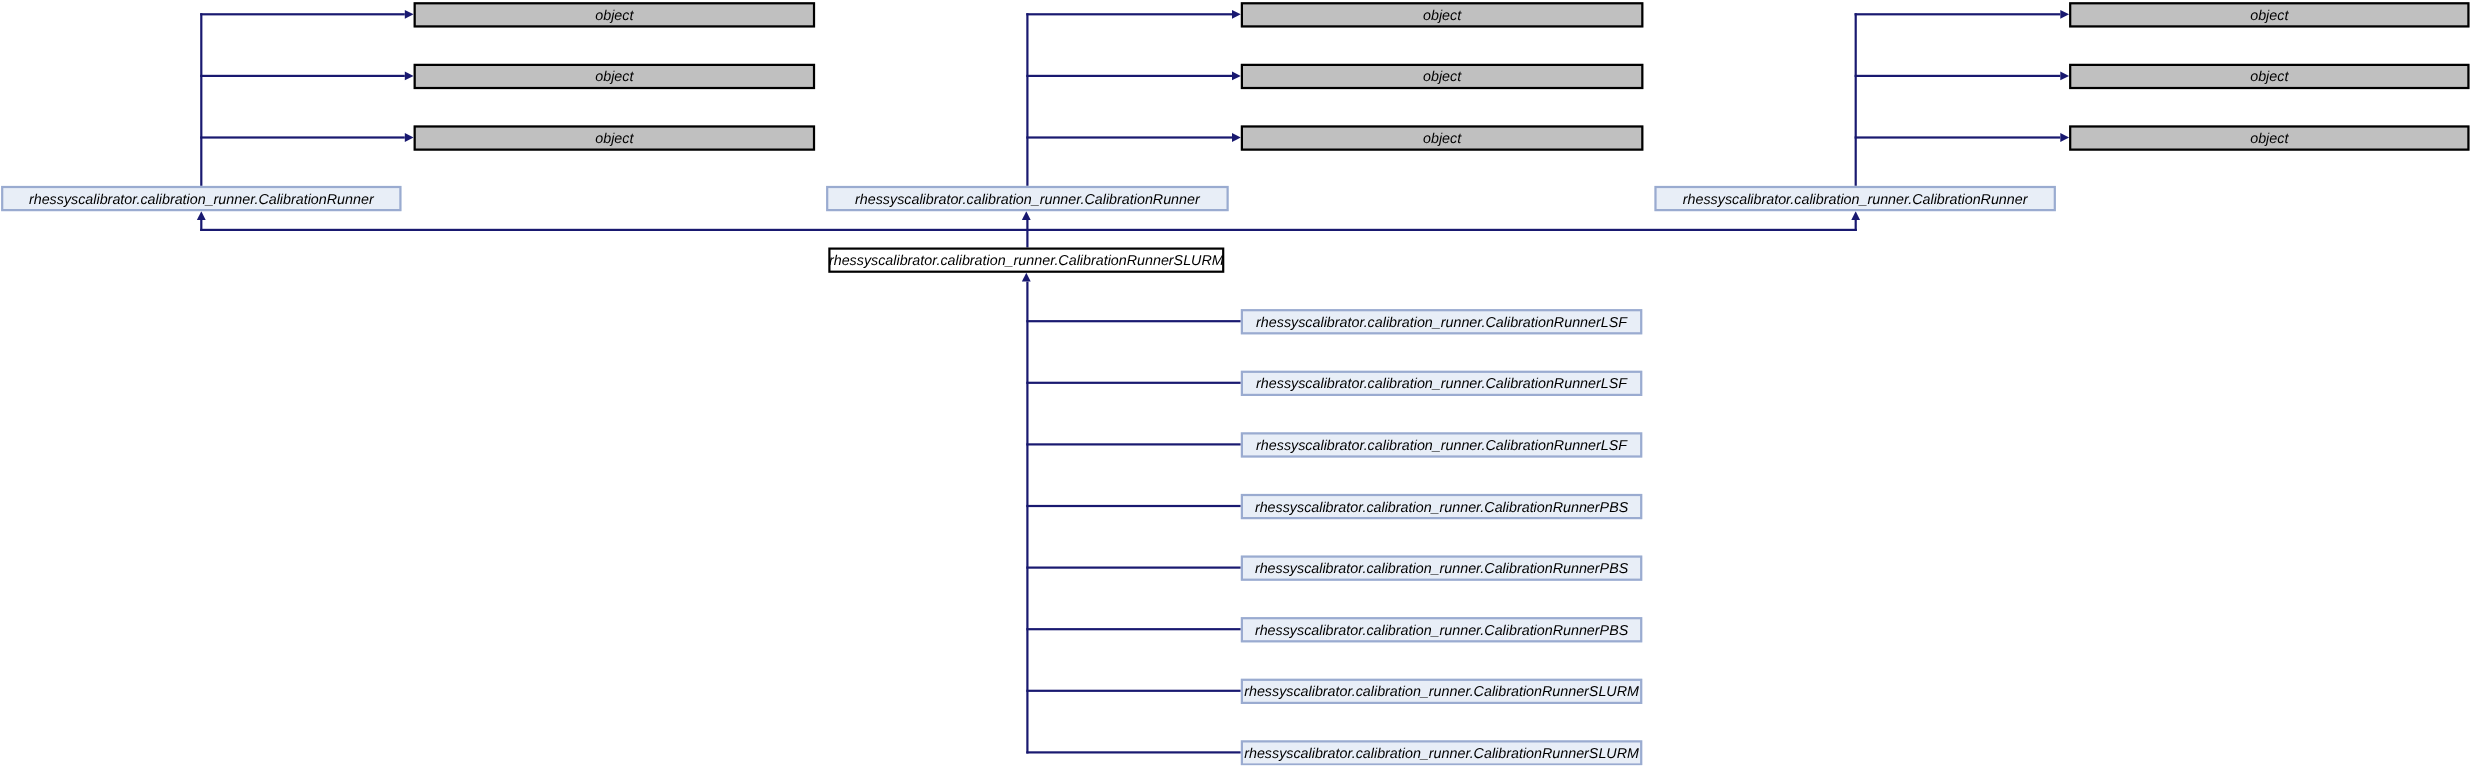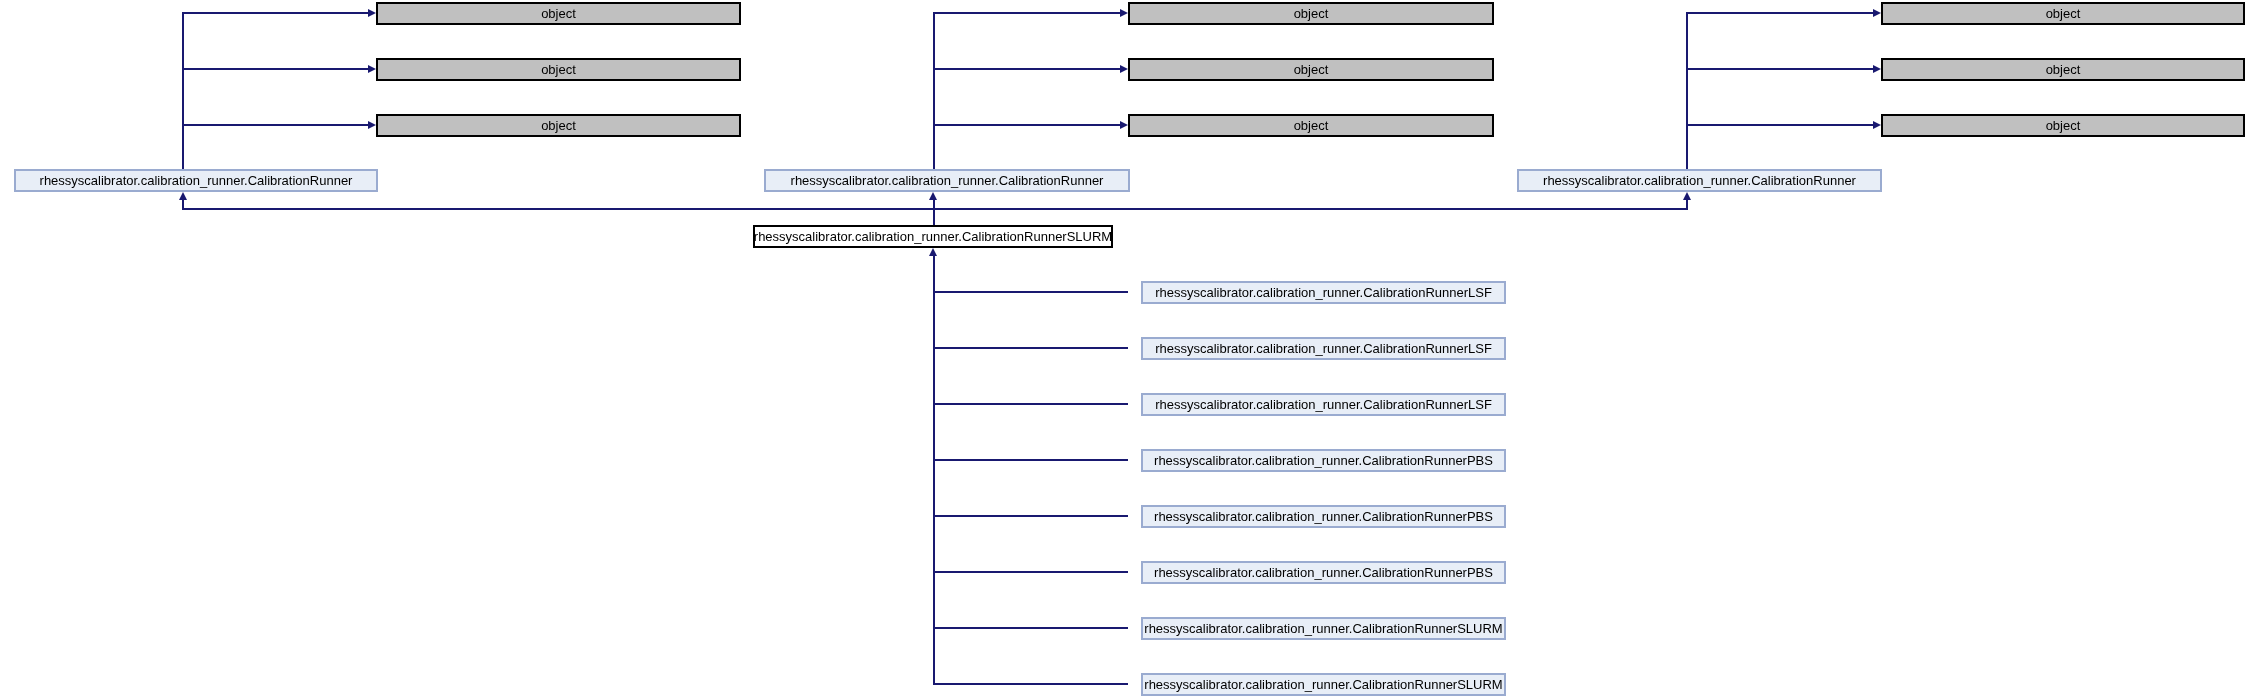--- a/index.html
+++ b/index.html
@@ -3,20 +3,21 @@
 <meta charset="utf-8">
 <style>
   html, body { margin: 0; padding: 0; background: #ffffff; }
   #canvas {
     position: relative;
     width: 2246px;
     height: 696px;
     background: #ffffff;
     font-family: "Liberation Sans", "DejaVu Sans", sans-serif;
     overflow: hidden;
+    font-style: italic;
   }
   .node {
     position: absolute;
     box-sizing: border-box;
     height: 23px;
     display: flex;
     align-items: center;
     justify-content: center;
     font-size: 13px;
     color: #000000;
@@ -24,21 +25,20 @@
     text-align: center;
   }
   .node.external-base {
     background: #c0c0c0;
     border: 2px solid #000000;
   }
   .node.class-link {
     background: #e8eef7;
     border: 2px solid #9aabd0;
     cursor: pointer;
-    margin-left: 13px;
   }
   .node.current-class {
     background: #ffffff;
     border: 2px solid #000000;
   }
   .edge-line {
     position: absolute;
     background: #191970;
   }
   .arrow {

